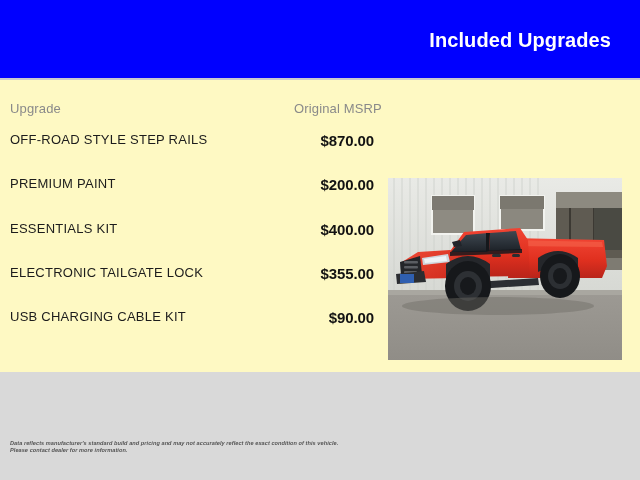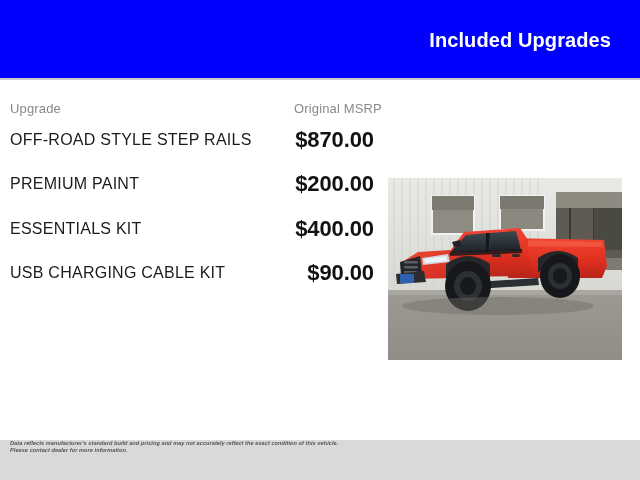--- a/index.html
+++ b/index.html
@@ -10,22 +10,22 @@
     width: 640px;
     height: 480px;
     overflow: hidden;
     background: #d9d9d9;
     font-family: "Liberation Sans", sans-serif;
     -webkit-font-smoothing: antialiased;
   }
   .page {
     position: relative;
     width: 640px;
-    height: 440px;
-    background: #ffffff;
+    height: 372px;
+    background: #fef9c3;
   }
 
   
   .header-band {
     position: absolute;
     left: 0;
     top: 0;
     width: 640px;
     height: 78px;
     background: #0000ff;
@@ -72,31 +72,31 @@
   .row {
     position: relative;
     height: 44.3px;
   }
   .row-label {
     position: absolute;
     left: 10px;
     top: 50%;
     transform: translateY(-50%);
     width: 250px;
-    font-size: 16px;
+    font-size: 13px;
     line-height: 13.5px;
     color: #1c1c1c;
     letter-spacing: 0.25px;
   }
   .row-price {
     position: absolute;
     right: 6px;
     top: 50%;
     transform: translateY(-50%);
-    font-size: 22px;
+    font-size: 15px;
     font-weight: bold;
     color: #121212;
     letter-spacing: -0.1px;
     white-space: nowrap;
   }
 
   
   .vehicle-photo {
     position: absolute;
     left: 388px;
@@ -147,20 +147,24 @@
       <div class="row-label">PREMIUM PAINT</div>
       <div class="row-price">$200.00</div>
     </div>
 
     <div class="row">
       <div class="row-label">ESSENTIALS KIT</div>
       <div class="row-price">$400.00</div>
     </div>
 
 
+    <div class="row">
+      <div class="row-label">ELECTRONIC TAILGATE LOCK</div>
+      <div class="row-price">$355.00</div>
+    </div>
 
 
     <div class="row">
       <div class="row-label">USB CHARGING CABLE KIT</div>
       <div class="row-price">$90.00</div>
     </div>
 
   </div>
 
   <div class="vehicle-photo">

